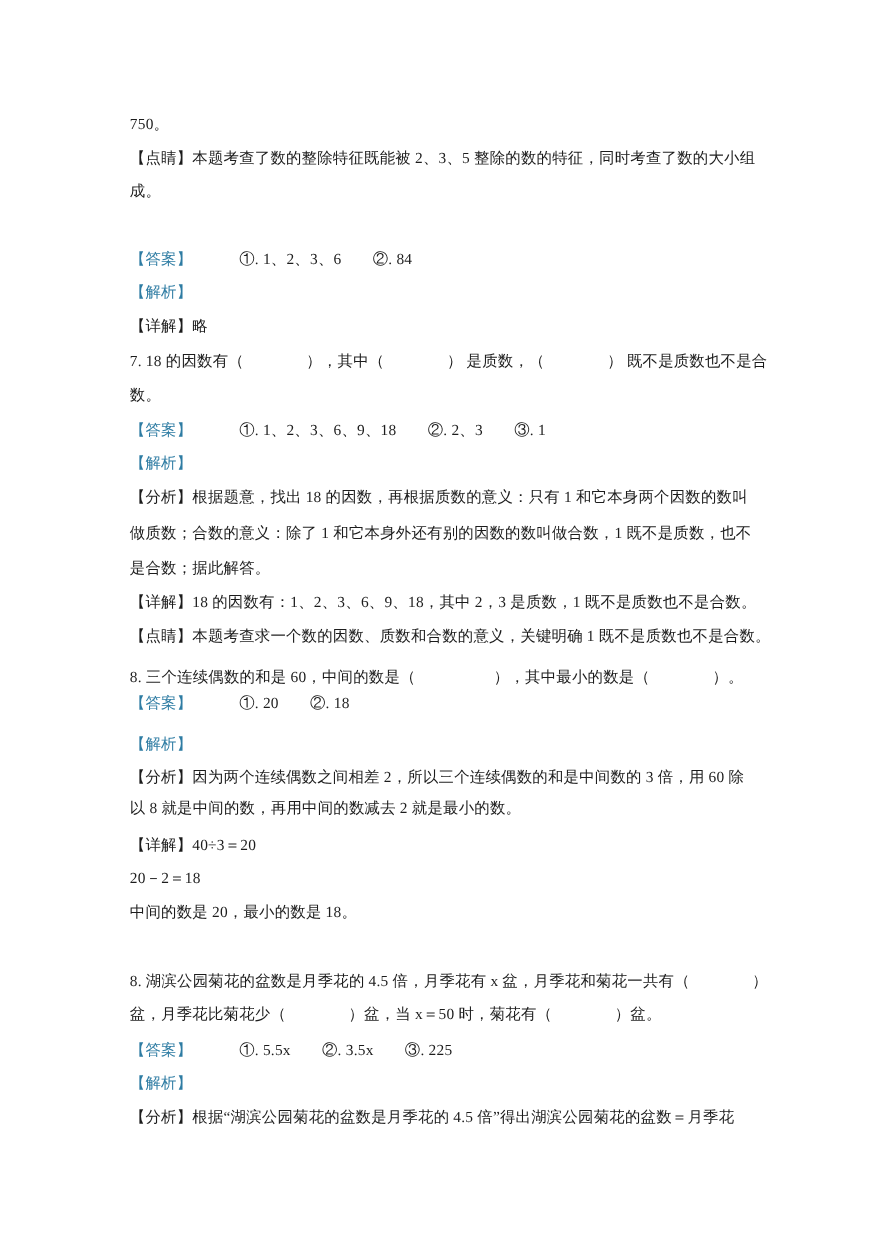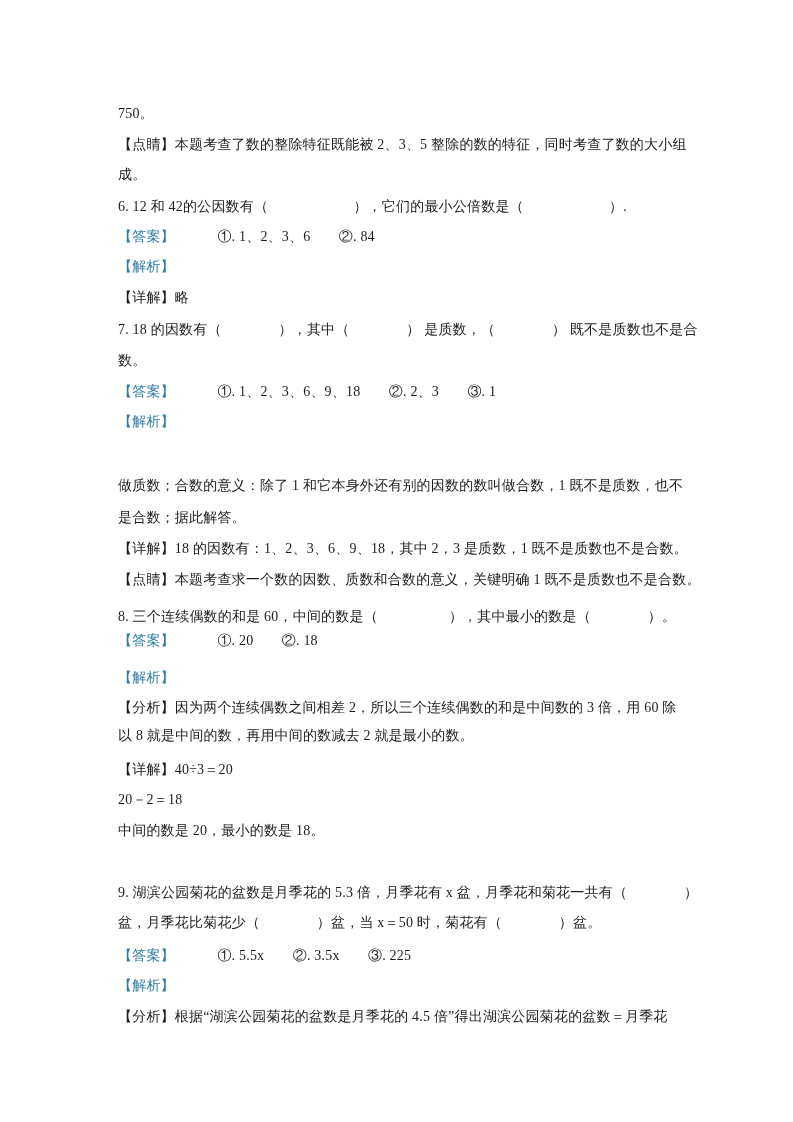--- a/index.html
+++ b/index.html
@@ -32,36 +32,36 @@
 <body>
 
 <div class="page">
 
   <div class="line" style="top:105px"><span class="lbl"></span><span class="txt">750。</span></div>
 
   <div class="line" style="top:136px"><span class="lbl"></span><span class="txt">【点睛】本题考查了数的整除特征既能被 2、3、5 整除的数的特征，同时考查了数的大小组</span></div>
 
   <div class="line" style="top:166px"><span class="lbl"></span><span class="txt">成。</span></div>
 
-  <div class="line" style="top:198px"><span class="lbl"></span><span class="txt">6. 12 和 42的公因数有（　　　　　　），它们的最小公倍数是（　　　　　　）.</span></div>
 
   <div class="line" style="top:228px"><span class="lbl">【答案】</span><span class="txt">　　　①. 1、2、3、6　　②. 84</span></div>
 
   <div class="line" style="top:258px"><span class="lbl">【解析】</span><span class="txt"></span></div>
 
   <div class="line" style="top:289px"><span class="lbl"></span><span class="txt">【详解】略</span></div>
 
   <div class="line" style="top:321px"><span class="lbl"></span><span class="txt">7. 18 的因数有（　　　　），其中（　　　　） 是质数，（　　　　） 既不是质数也不是合</span></div>
 
   <div class="line" style="top:352px"><span class="lbl"></span><span class="txt">数。</span></div>
 
   <div class="line" style="top:383px"><span class="lbl">【答案】</span><span class="txt">　　　①. 1、2、3、6、9、18　　②. 2、3　　③. 1</span></div>
 
   <div class="line" style="top:413px"><span class="lbl">【解析】</span><span class="txt"></span></div>
 
+  <div class="line" style="top:444px"><span class="lbl"></span><span class="txt">【分析】根据题意，找出 18 的因数，再根据质数的意义：只有 1 和它本身两个因数的数叫</span></div>
 
   <div class="line" style="top:477px"><span class="lbl"></span><span class="txt">做质数；合数的意义：除了 1 和它本身外还有别的因数的数叫做合数，1 既不是质数，也不</span></div>
 
   <div class="line" style="top:509px"><span class="lbl"></span><span class="txt">是合数；据此解答。</span></div>
 
   <div class="line" style="top:540px"><span class="lbl"></span><span class="txt">【详解】18 的因数有：1、2、3、6、9、18，其中 2，3 是质数，1 既不是质数也不是合数。</span></div>
 
   <div class="line" style="top:571px"><span class="lbl"></span><span class="txt">【点睛】本题考查求一个数的因数、质数和合数的意义，关键明确 1 既不是质数也不是合数。</span></div>
 
   <div class="line" style="top:608px"><span class="lbl"></span><span class="txt">8. 三个连续偶数的和是 60，中间的数是（　　　　　），其中最小的数是（　　　　）。</span></div>
@@ -74,21 +74,21 @@
 
   <div class="line" style="top:727px"><span class="lbl"></span><span class="txt">以 8 就是中间的数，再用中间的数减去 2 就是最小的数。</span></div>
 
   <div class="line" style="top:761px"><span class="lbl"></span><span class="txt">【详解】40÷3＝20</span></div>
 
   <div class="line" style="top:791px"><span class="lbl"></span><span class="txt">20－2＝18</span></div>
 
   <div class="line" style="top:822px"><span class="lbl"></span><span class="txt">中间的数是 20，最小的数是 18。</span></div>
 
 
-  <div class="line" style="top:884px"><span class="lbl"></span><span class="txt">9. 湖滨公园菊花的盆数是月季花的 5.3 倍，月季花有 x 盆，月季花和菊花一共有（　　　　）</span></div>
+  <div class="line" style="top:884px"><span class="lbl"></span><span class="txt">8. 湖滨公园菊花的盆数是月季花的 4.5 倍，月季花有 x 盆，月季花和菊花一共有（　　　　）</span></div>
 
   <div class="line" style="top:914px"><span class="lbl"></span><span class="txt">盆，月季花比菊花少（　　　　）盆，当 x＝50 时，菊花有（　　　　）盆。</span></div>
 
   <div class="line" style="top:947px"><span class="lbl">【答案】</span><span class="txt">　　　①. 5.5x　　②. 3.5x　　③. 225</span></div>
 
   <div class="line" style="top:977px"><span class="lbl">【解析】</span><span class="txt"></span></div>
 
   <div class="line" style="top:1008px"><span class="lbl"></span><span class="txt">【分析】根据“湖滨公园菊花的盆数是月季花的 4.5 倍”得出湖滨公园菊花的盆数＝月季花</span></div>
 
 </div>

